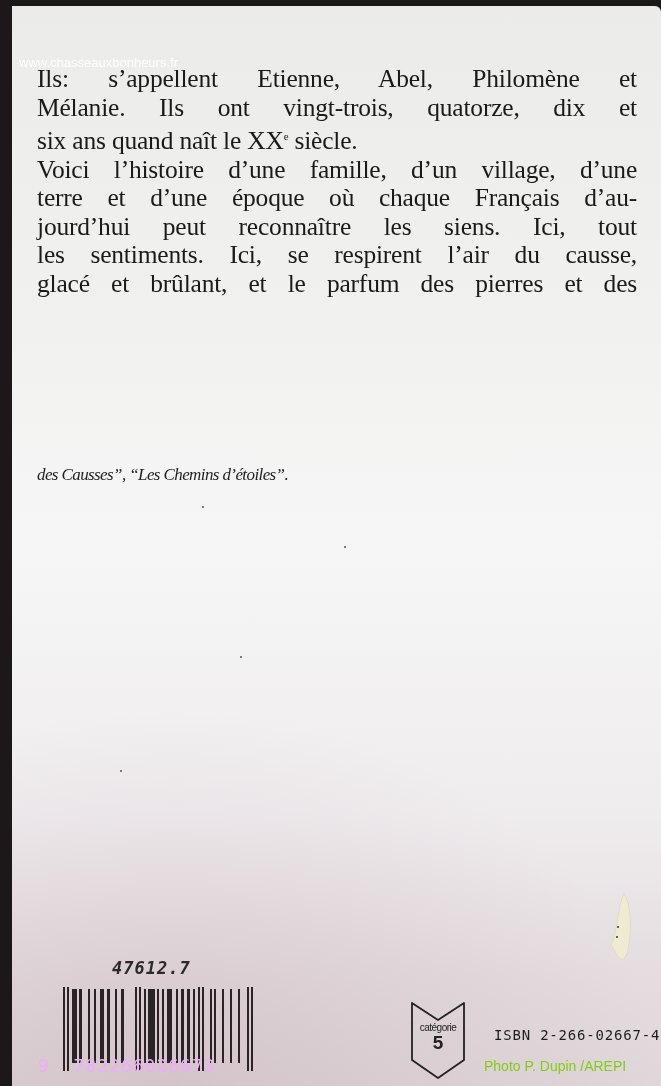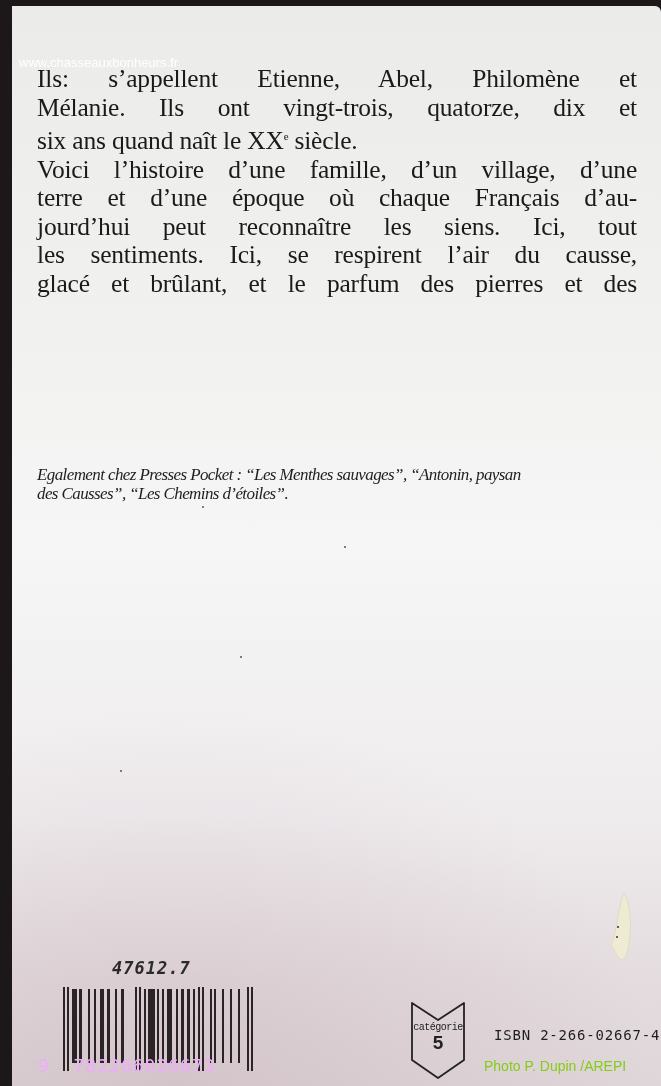--- a/index.html
+++ b/index.html
@@ -49,21 +49,21 @@
       position:absolute; left:60px; top:985px; width:200px; height:90px; z-index:2;
     }
     .barcode-digits {
       position:absolute; left:38px; top:1055px; font-family:"DejaVu Sans Mono", monospace;
       font-size:18px; color:#f0abfc; z-index:3; letter-spacing:1px;
     }
     .barcode-digits span { background:transparent; }
     .badge { position:absolute; left:410px; top:1000px; width:56px; height:80px; z-index:2; }
     .badge-label {
       position:absolute; left:410px; top:1022px; width:56px; text-align:center;
-      font-family:Liberation Mono, monospace; font-size:10px; color:#222; letter-spacing:-0.5px; z-index:3;
+      font-family:Liberation Sans, sans-serif; font-size:10px; color:#222; letter-spacing:-0.5px; z-index:3;
     }
     .badge-num {
       position:absolute; left:410px; top:1032px; width:56px; text-align:center;
       font-family:"Liberation Sans", sans-serif; font-weight:bold; font-size:19px; color:#222; z-index:3;
     }
     .isbn {
       position:absolute; left:494px; top:1027px;
       font-family:"DejaVu Sans Mono", monospace; font-size:14px; color:#1e1e1e; letter-spacing:0.8px; z-index:2;
     }
     .credit {
@@ -92,21 +92,20 @@
   <span class="line">Mélanie. Ils ont vingt-trois, quatorze, dix et</span>
   <span class="line last"><span>six ans quand naît le XX</span><sup class="ord">e</sup><span> siècle.</span></span>
   <span class="line">Voici l’histoire d’une famille, d’un village, d’une</span>
   <span class="line">terre et d’une époque où chaque Français d’au-</span>
   <span class="line">jourd’hui peut reconnaître les siens. Ici, tout</span>
   <span class="line">les sentiments. Ici, se respirent l’air du causse,</span>
   <span class="line">glacé et brûlant, et le parfum des pierres et des</span>
 </div>
 
 <div class="also">
-  <span class="line">Egalement chez Presses Pocket : “Les Menthes sauvages”, “Antonin, paysan</span>
   <span class="line">des Causses”, “Les Chemins d’étoiles”.</span>
 </div>
 
 <svg class="tear" viewBox="0 0 24 70">
   <path d="M16 0 C22 10 24 30 21 50 C20 62 16 68 12 66 C8 62 6 56 3 52 C6 46 7 40 9 30 C11 18 13 6 16 0 Z" fill="#efead2" stroke="#d8d2b6" stroke-width="0.6"></path>
   <circle cx="10" cy="34" r="1" fill="#333"></circle>
   <circle cx="9" cy="44" r="1" fill="#333"></circle>
 </svg>
 
 <div class="ref">47612.7</div>

